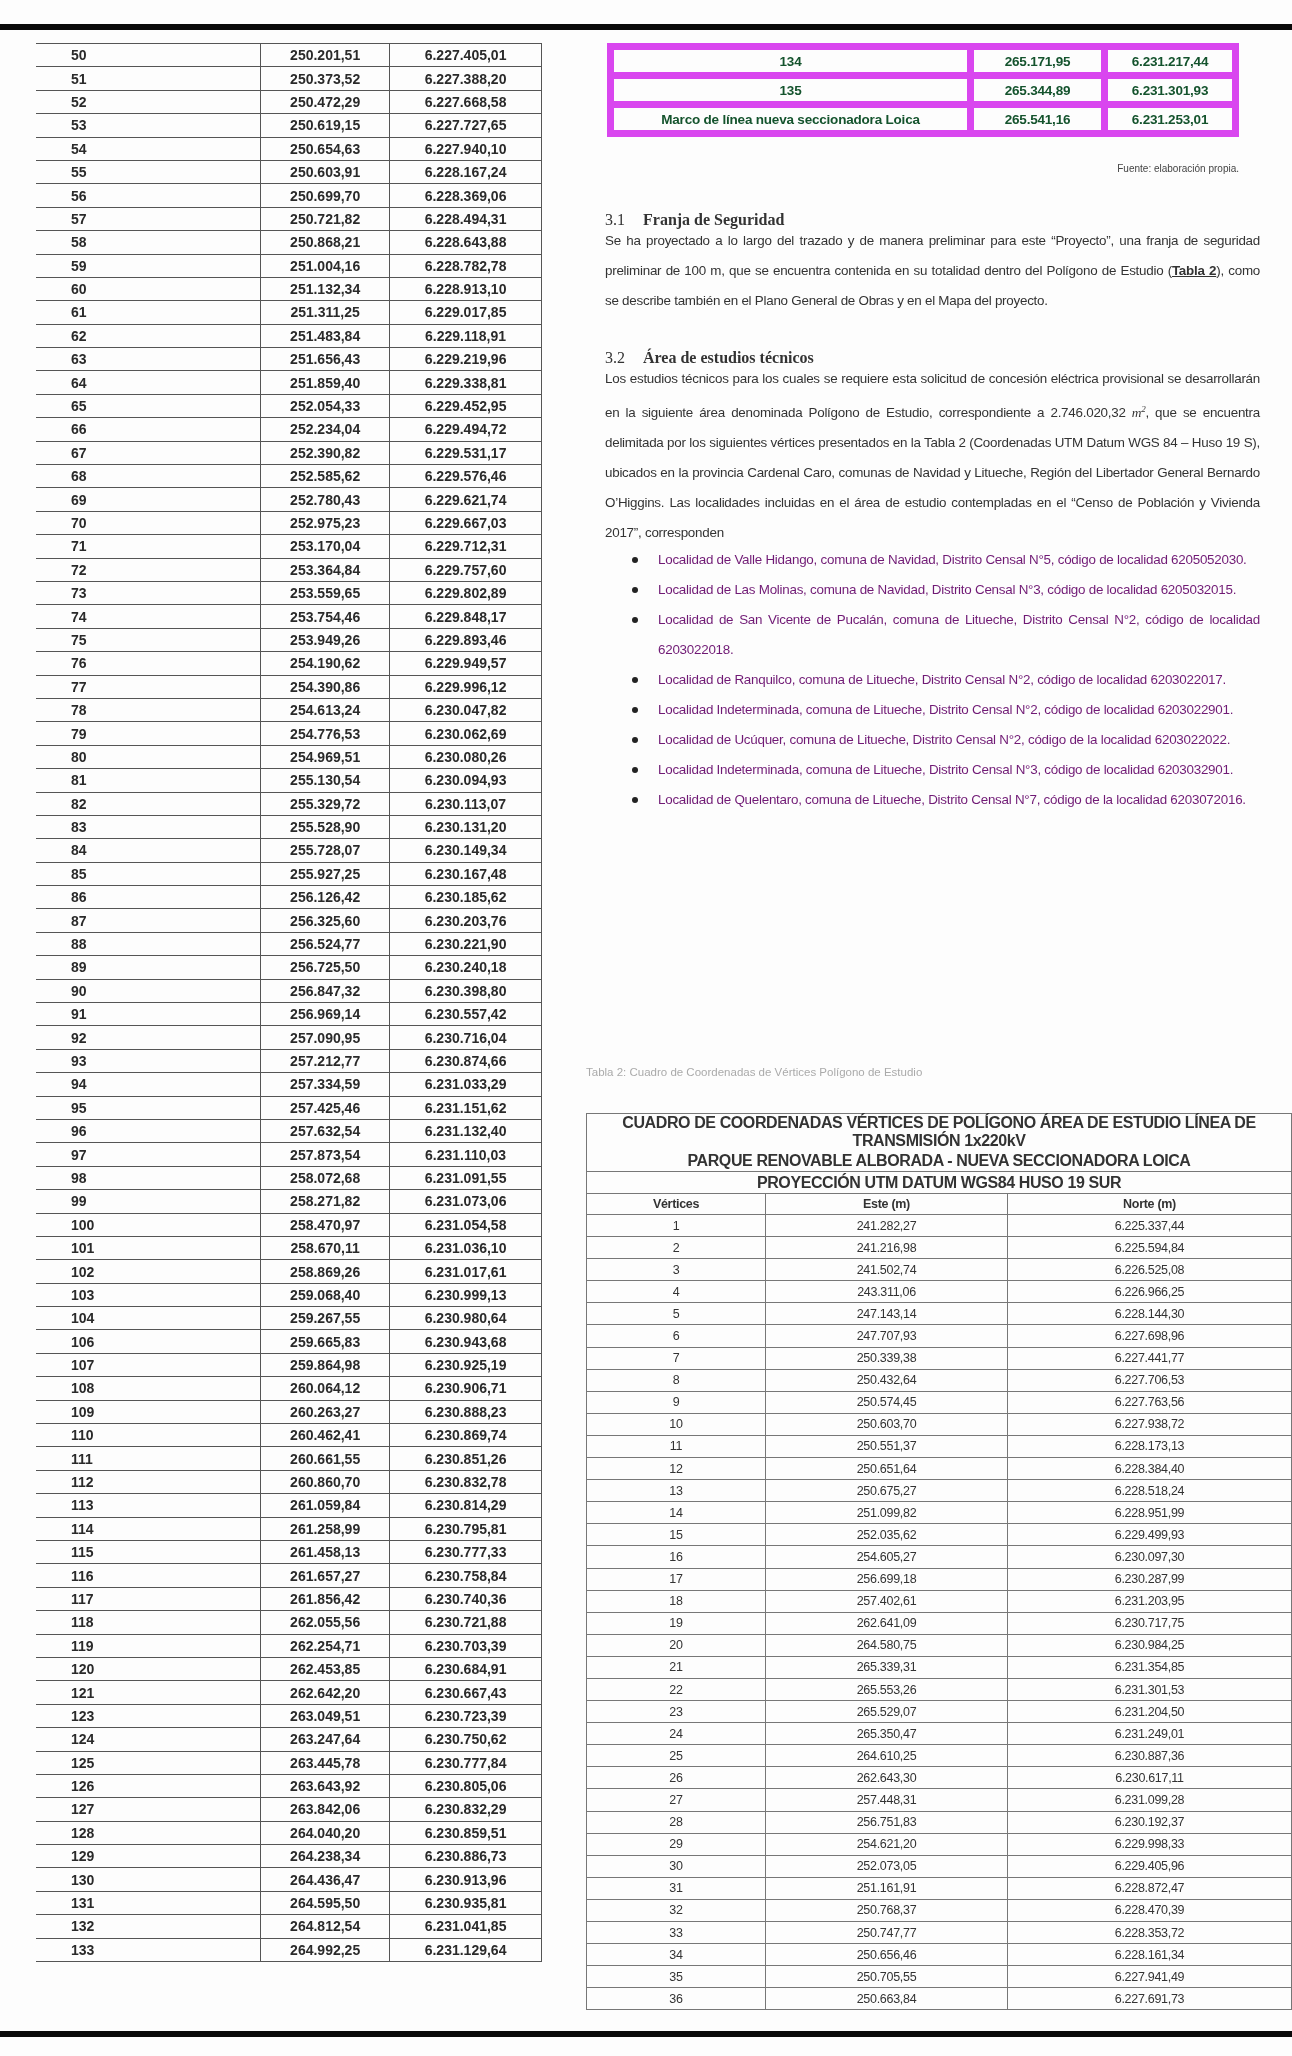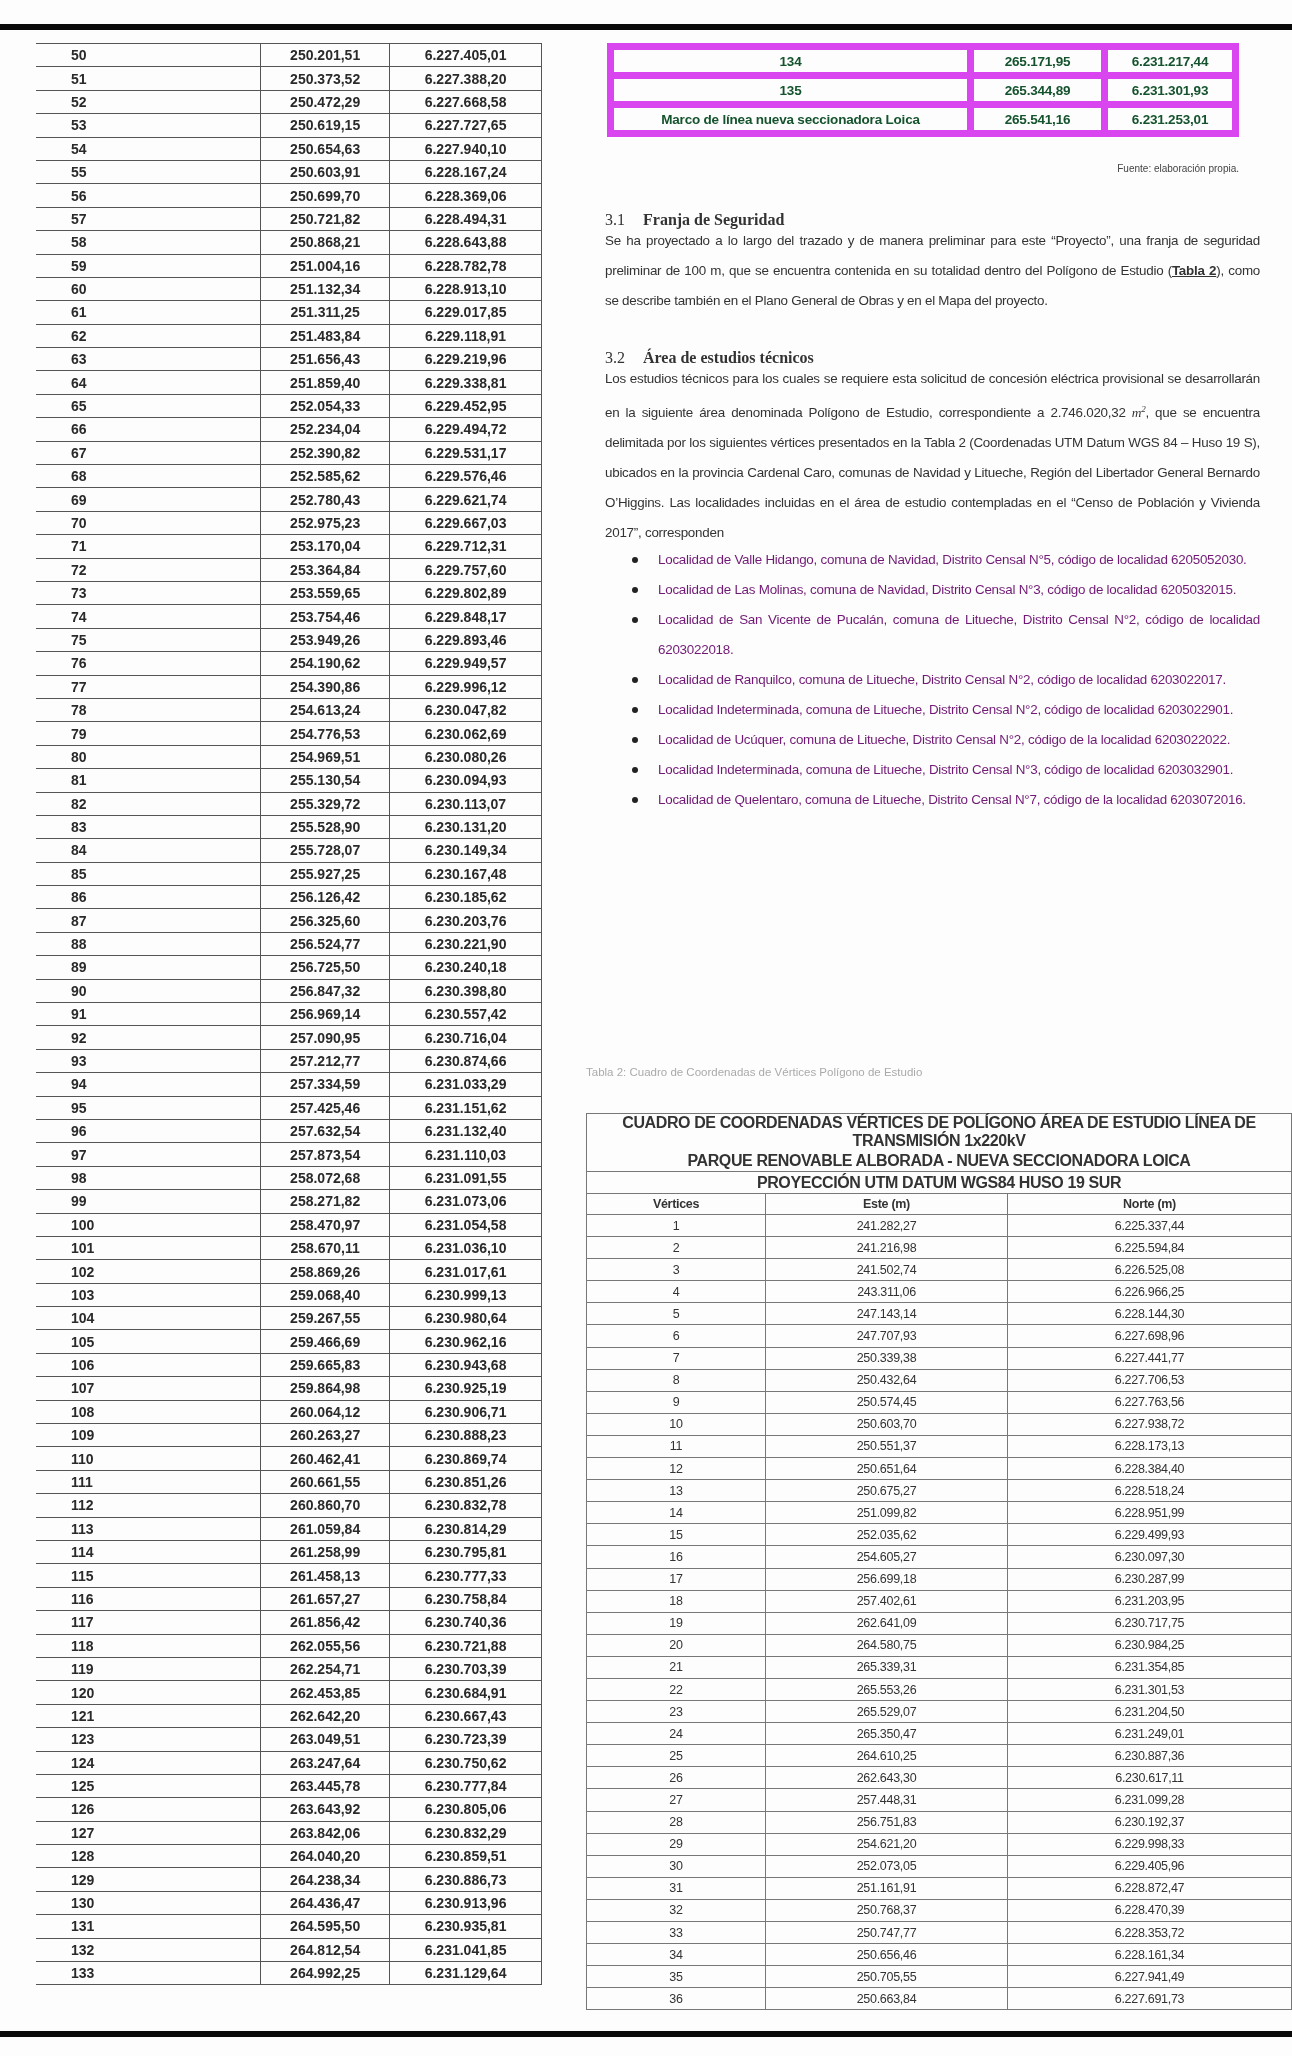--- a/index.html
+++ b/index.html
@@ -328,25 +328,20 @@
         <td class="v">103</td>
         <td class="e">259.068,40</td>
         <td class="n">6.230.999,13</td>
       </tr>
       <tr>
         <td class="v">104</td>
         <td class="e">259.267,55</td>
         <td class="n">6.230.980,64</td>
       </tr>
       <tr>
-        <td class="v">105</td>
-        <td class="e">259.466,69</td>
-        <td class="n">6.230.962,16</td>
-      </tr>
-      <tr>
         <td class="v">106</td>
         <td class="e">259.665,83</td>
         <td class="n">6.230.943,68</td>
       </tr>
       <tr>
         <td class="v">107</td>
         <td class="e">259.864,98</td>
         <td class="n">6.230.925,19</td>
       </tr>
       <tr>

